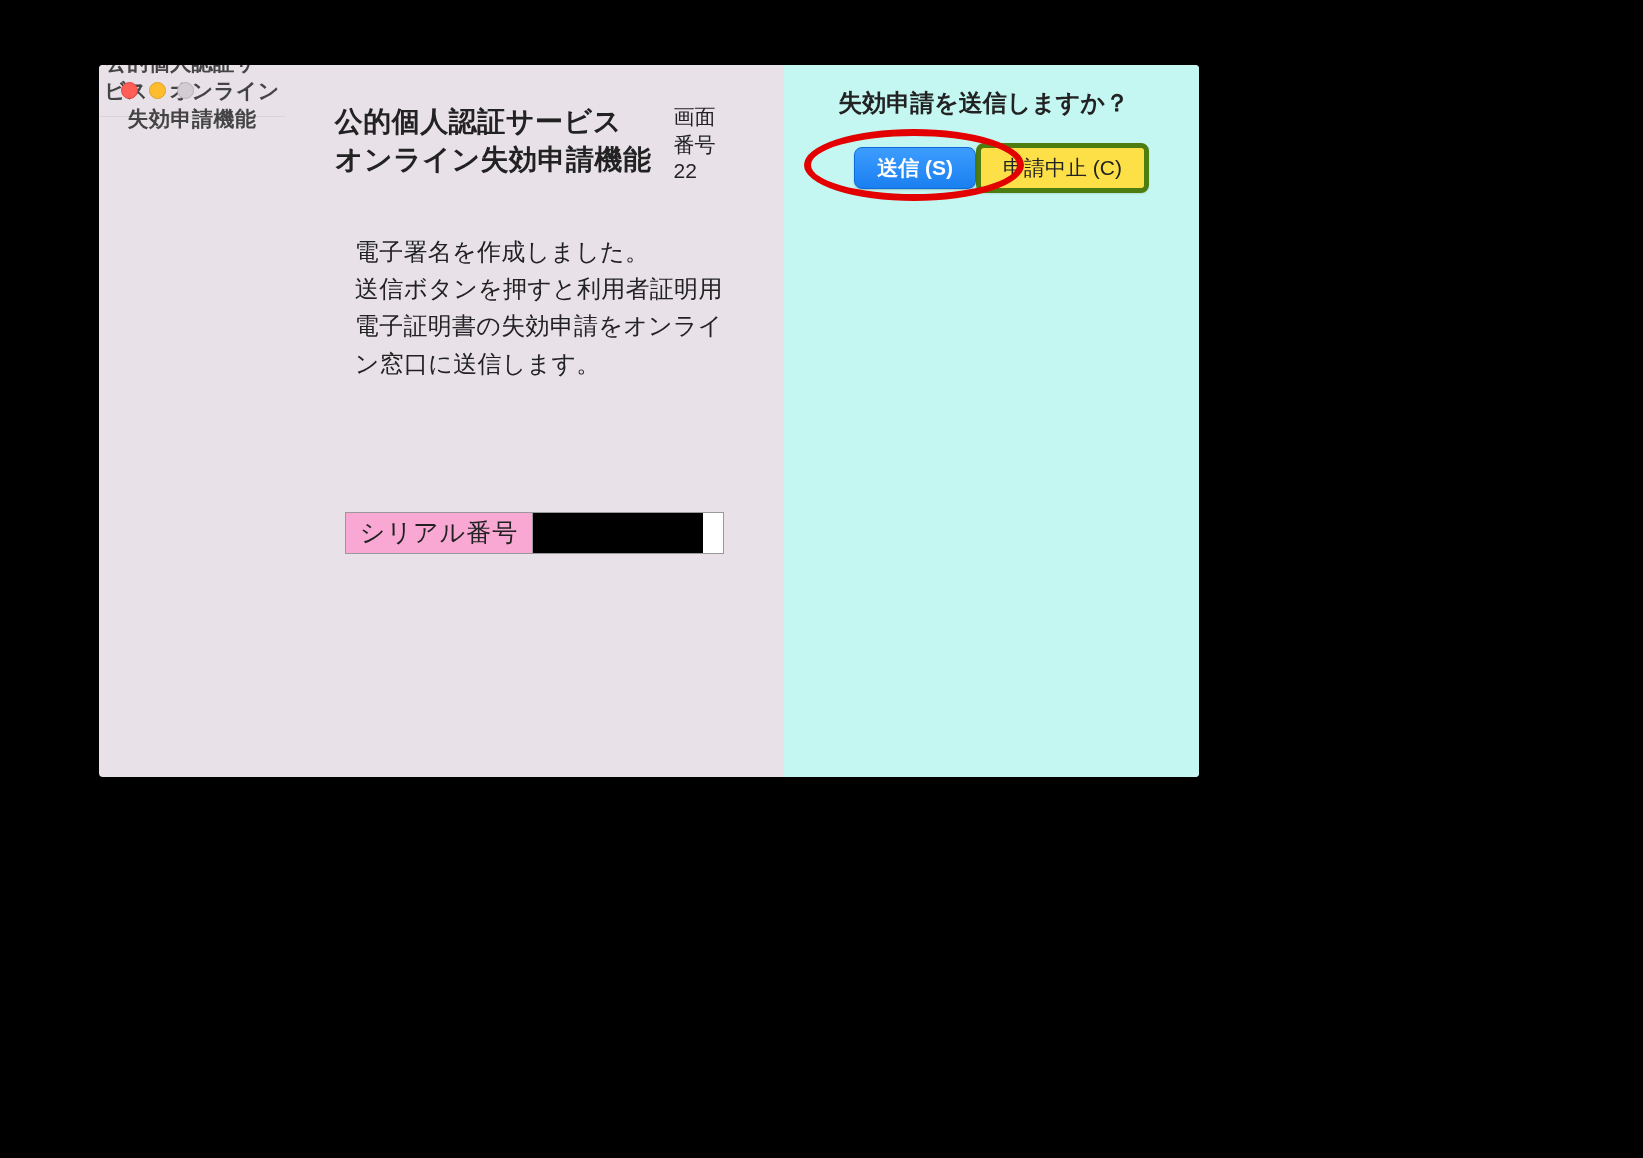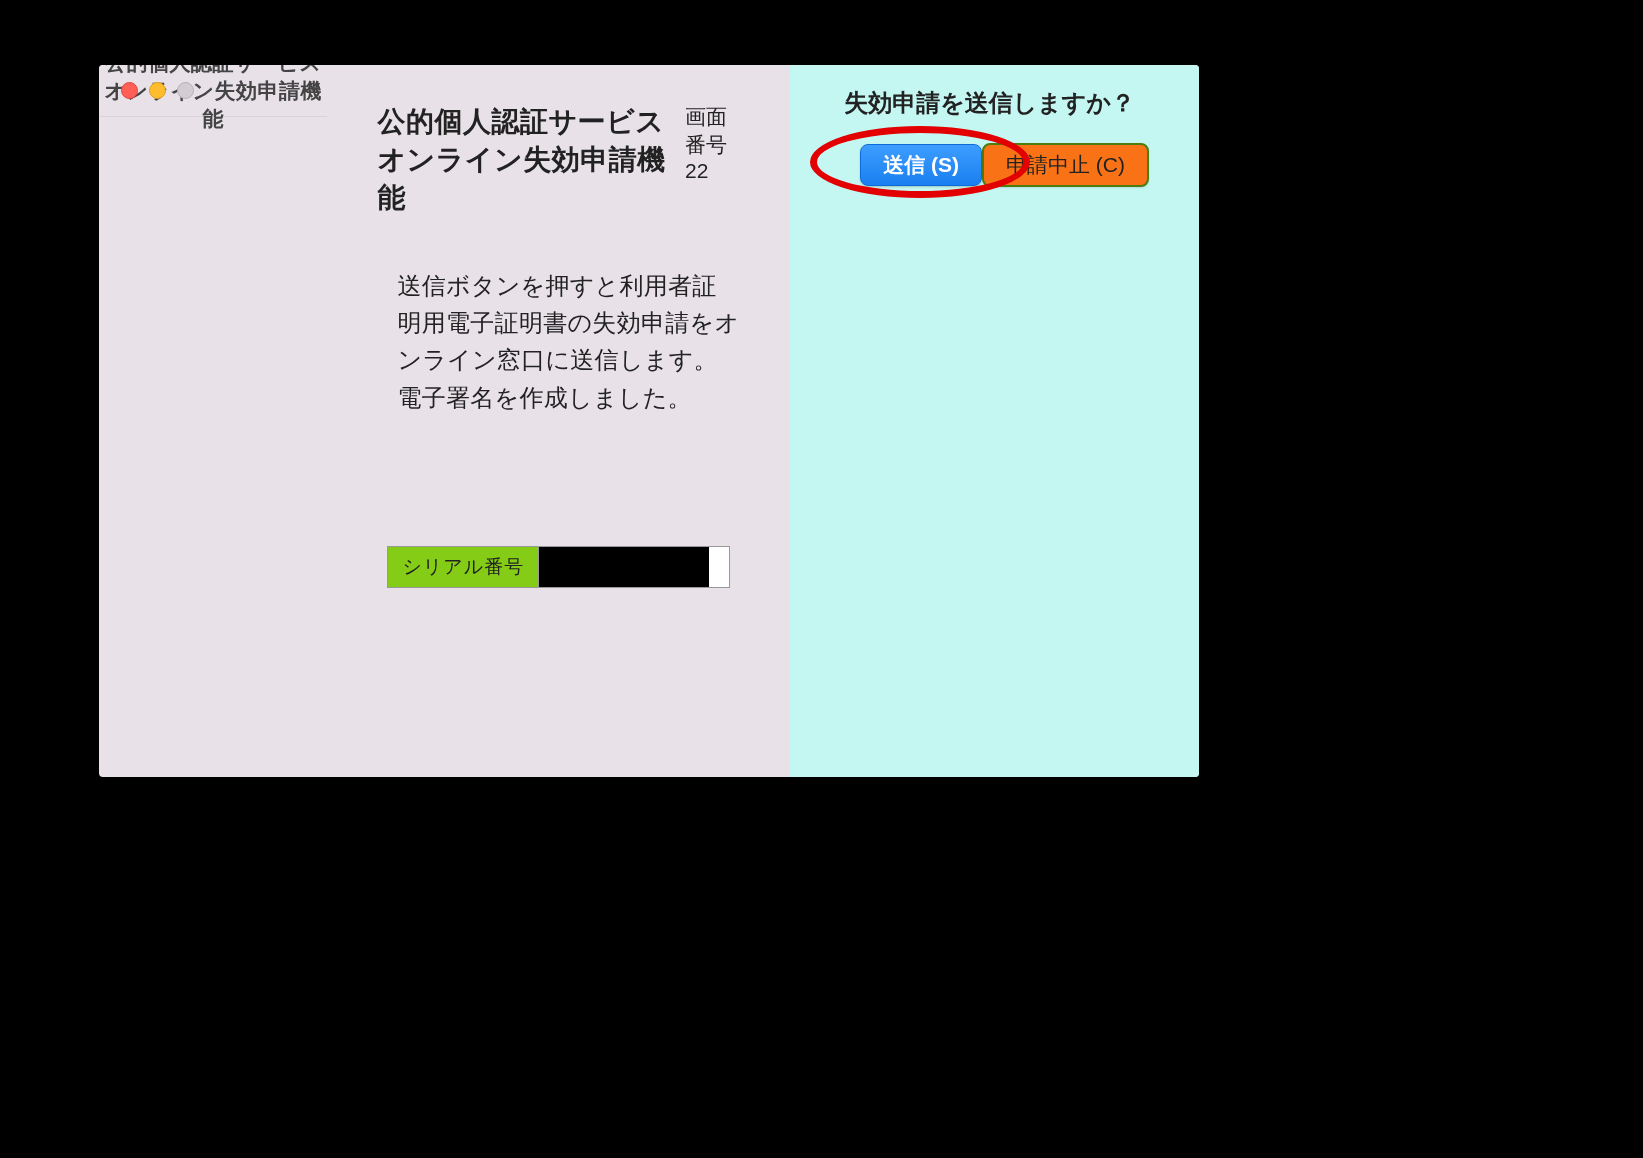--- a/index.html
+++ b/index.html
@@ -116,24 +116,24 @@
 
     .serial-row {
       display: flex;
       align-items: stretch;
       margin-left: 10px;
       margin-right: 10px;
       height: 42px;
     }
 
     .serial-label {
-      background: #84cc16;
+      background: #f9a8d4;
       border: 1px solid #999;
       padding: 4px 14px;
-      font-size: 19px;
+      font-size: 25px;
       color: #222;
       display: flex;
       align-items: center;
       white-space: nowrap;
       letter-spacing: 1px;
     }
 
     .serial-black {
       background: #000000;
       width: 170px;
@@ -200,23 +200,23 @@
 
     .btn-primary {
       background: linear-gradient(to bottom, #3d9dff, #1a7ff0);
       color: #ffffff;
       border: 1px solid #0f6bd8;
       font-weight: bold;
       box-shadow: 0 1px 2px rgba(0,0,0,0.2);
     }
 
     .btn-secondary {
-      background: #f97316;
-      color: #222;
-      border: 2px solid #4d7c0f;
+      background: #fde047;
+      color: #222;
+      border: 5px solid #4d7c0f;
       box-shadow: 0 1px 2px rgba(0,0,0,0.1);
     }
   </style>
 </head>
 <body>
 
 <div class="window">
 
   <div class="titlebar">
     <div class="traffic-lights">
@@ -227,22 +227,22 @@
     <div class="window-title">公的個人認証サービス　オンライン失効申請機能</div>
   </div>
 
   <div class="content-upper">
     <div class="header-row">
       <div class="page-title">公的個人認証サービス　オンライン失効申請機能</div>
       <div class="screen-number">画面番号 22</div>
     </div>
 
     <div class="body-text">
+      <div>電子署名を作成しました。</div>
       <div>送信ボタンを押すと利用者証明用電子証明書の失効申請をオンライン窓口に送信します。</div>
-      <div>電子署名を作成しました。</div>
     </div>
 
     <div class="serial-row">
       <div class="serial-label">シリアル番号</div>
       <div class="serial-black"></div>
       <div class="serial-field"></div>
     </div>
   </div>
 
   <div class="footer">

